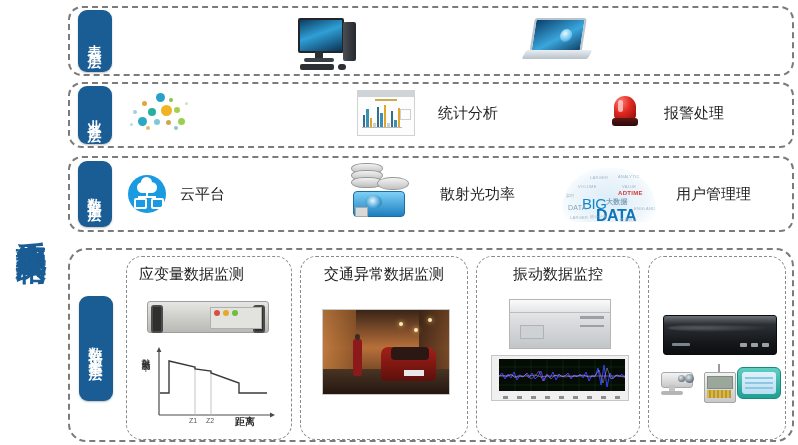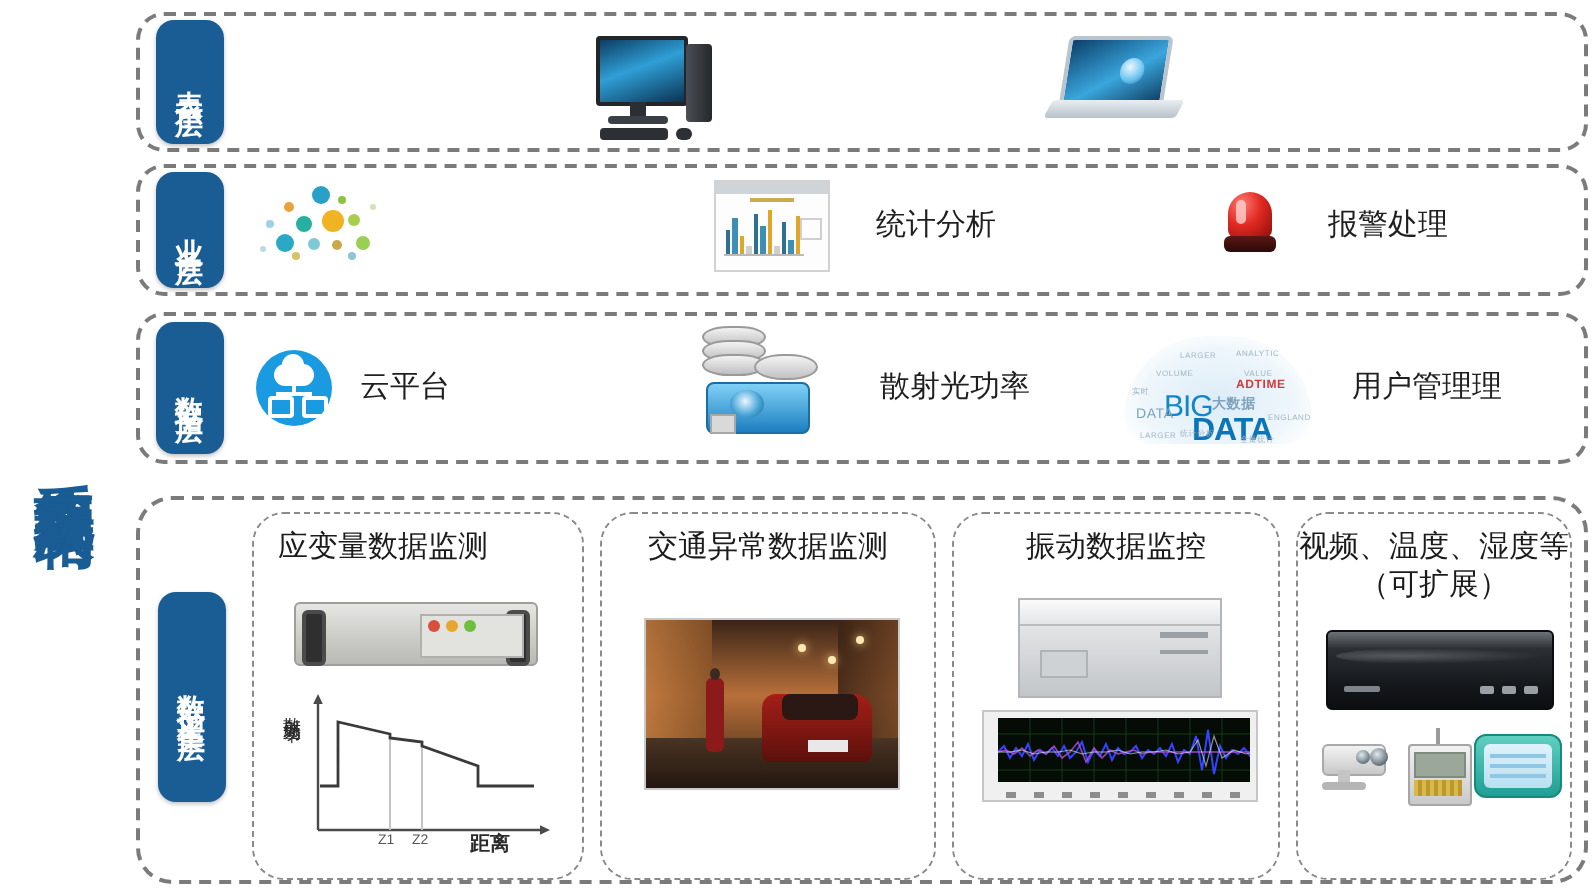--- a/index.html
+++ b/index.html
@@ -443,21 +443,20 @@
         <i style="left:60px;"></i>
           <i style="left:74px;"></i>
           <i style="left:88px;"></i>
           <i style="left:102px;"></i>
           <i style="left:116px;"></i>
       </div>
     </div>
   </div>
 
   <div class="panel" style="left:648px;width:138px;">
-    <div class="ptitle">视频、温度、湿度等　（可扩展）</div>
     <div class="nvr" style="left:14px;top:58px;width:112px;height:38px;">
       <div class="sheen"></div>
         <div class="logo"></div>
       <div class="btns">
           <i></i>
           <i></i>
           <i></i>
         </div>
     </div>
     <div style="position:absolute;left:8px;top:104px;width:124px;height:44px;display:flex;align-items:center;justify-content:space-between;">

